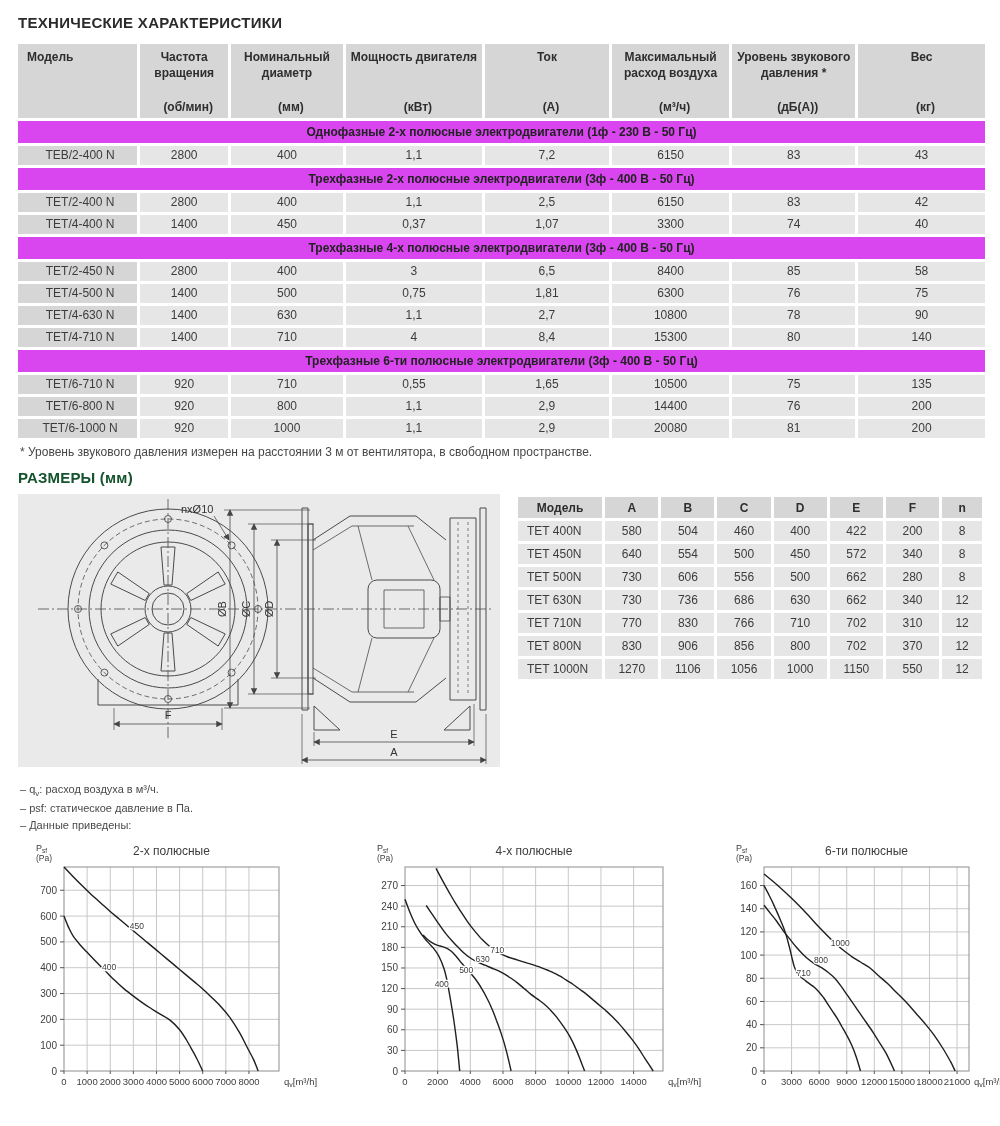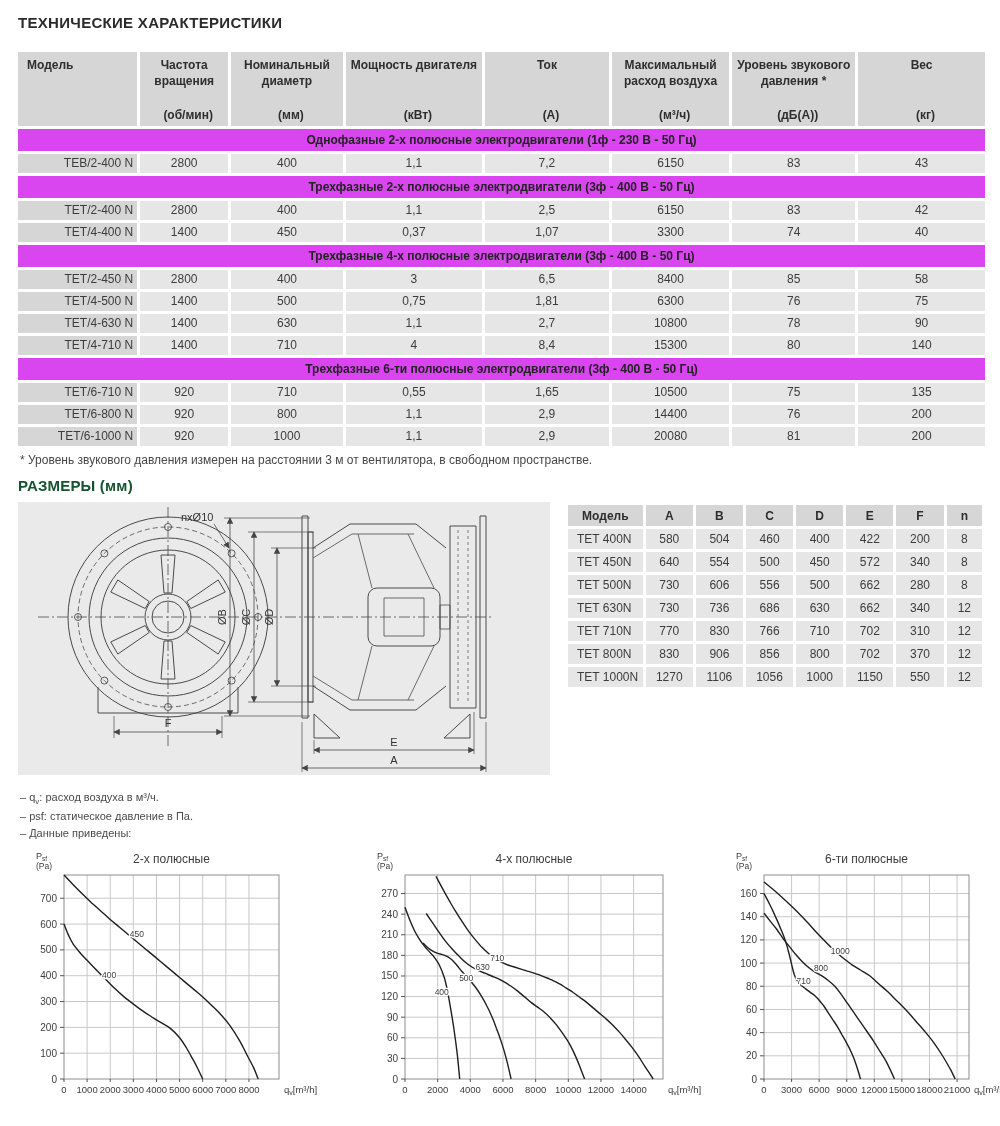--- a/index.html
+++ b/index.html
@@ -1,34 +1,34 @@
 <!DOCTYPE html>
 <html><head>
 <meta charset="utf-8">
 <style>
   html,body{margin:0;padding:0;background:#ffffff;}
   body{width:1000px;height:1126px;font-family:"Liberation Sans",sans-serif;color:#3c3c3c;overflow:hidden;}
   .page{padding:10px 15px 0 18px;}
-  .doc-title{font-size:15px;font-weight:bold;color:#2b2b2b;letter-spacing:.3px;margin:4px 0 18px 0;}
+  .doc-title{font-size:15px;font-weight:bold;color:#2b2b2b;letter-spacing:.3px;margin:4px 0 10px 0;}
   
   table.spec{border-collapse:separate;border-spacing:3px;width:calc(100% + 6px);margin:0 -3px;table-layout:fixed;}
   table.spec th{background:#d6d6d6;font-size:12px;font-weight:bold;color:#2e2e2e;vertical-align:top;padding:6px 3px 4px 3px;height:64px;}
   table.spec th .th-wrap{display:flex;flex-direction:column;height:100%;align-items:center;}
   table.spec th .th-name{line-height:1.3;}
   table.spec th .th-unit{margin-top:auto;line-height:1.1;margin-left:8px;}
   table.spec th.model-col .th-wrap{justify-content:center;}
   table.spec th.model-col .th-name{text-align:left;align-self:flex-start;padding-left:6px;}
   table.spec td{font-size:12px;height:19px;line-height:19px;padding:0 4px;text-align:center;background:#e6e6e6;color:#3c3c3c;overflow:hidden;white-space:nowrap;}
-  table.spec td.model-cell{text-align:right;padding-left:9px;background:#d6d6d6;}
+  table.spec td.model-cell{text-align:center;padding-left:9px;background:#d6d6d6;}
   table.spec td.group-header{background:#d946ef;font-weight:bold;color:#222;height:22px;line-height:22px;font-size:12px;}
   .footnote{font-size:12px;color:#474747;margin:4px 0 10px 2px;}
   .sec-title{font-size:15px;font-weight:bold;color:#14532d;margin:10px 0 8px 0;letter-spacing:.2px;}
   
   .dims-row{display:flex;align-items:flex-start;gap:15px;}
-  .draw-panel{width:532px;height:273px;background:#eaeaea;flex:none;}
+  .draw-panel{width:482px;height:273px;background:#eaeaea;flex:none;}
   .dims-table-wrap{flex:1;}
   table.dims{border-collapse:separate;border-spacing:3px;width:100%;table-layout:fixed;}
   table.dims th{background:#d6d6d6;font-size:12px;font-weight:bold;color:#2e2e2e;height:21px;padding:0 3px;}
   table.dims td{background:#e6e6e6;font-size:12px;color:#3c3c3c;height:16px;line-height:20px;text-align:center;padding:0 3px;white-space:nowrap;}
   table.dims td.model-cell{text-align:left;padding-left:9px;}
   
   .notes{font-size:11px;color:#4a4a4a;margin:14px 0 0 2px;line-height:1.5;}
   .notes .grid{display:grid;grid-template-columns:auto 1fr;column-gap:15px;}
   .notes sub{font-size:8px;}
   

